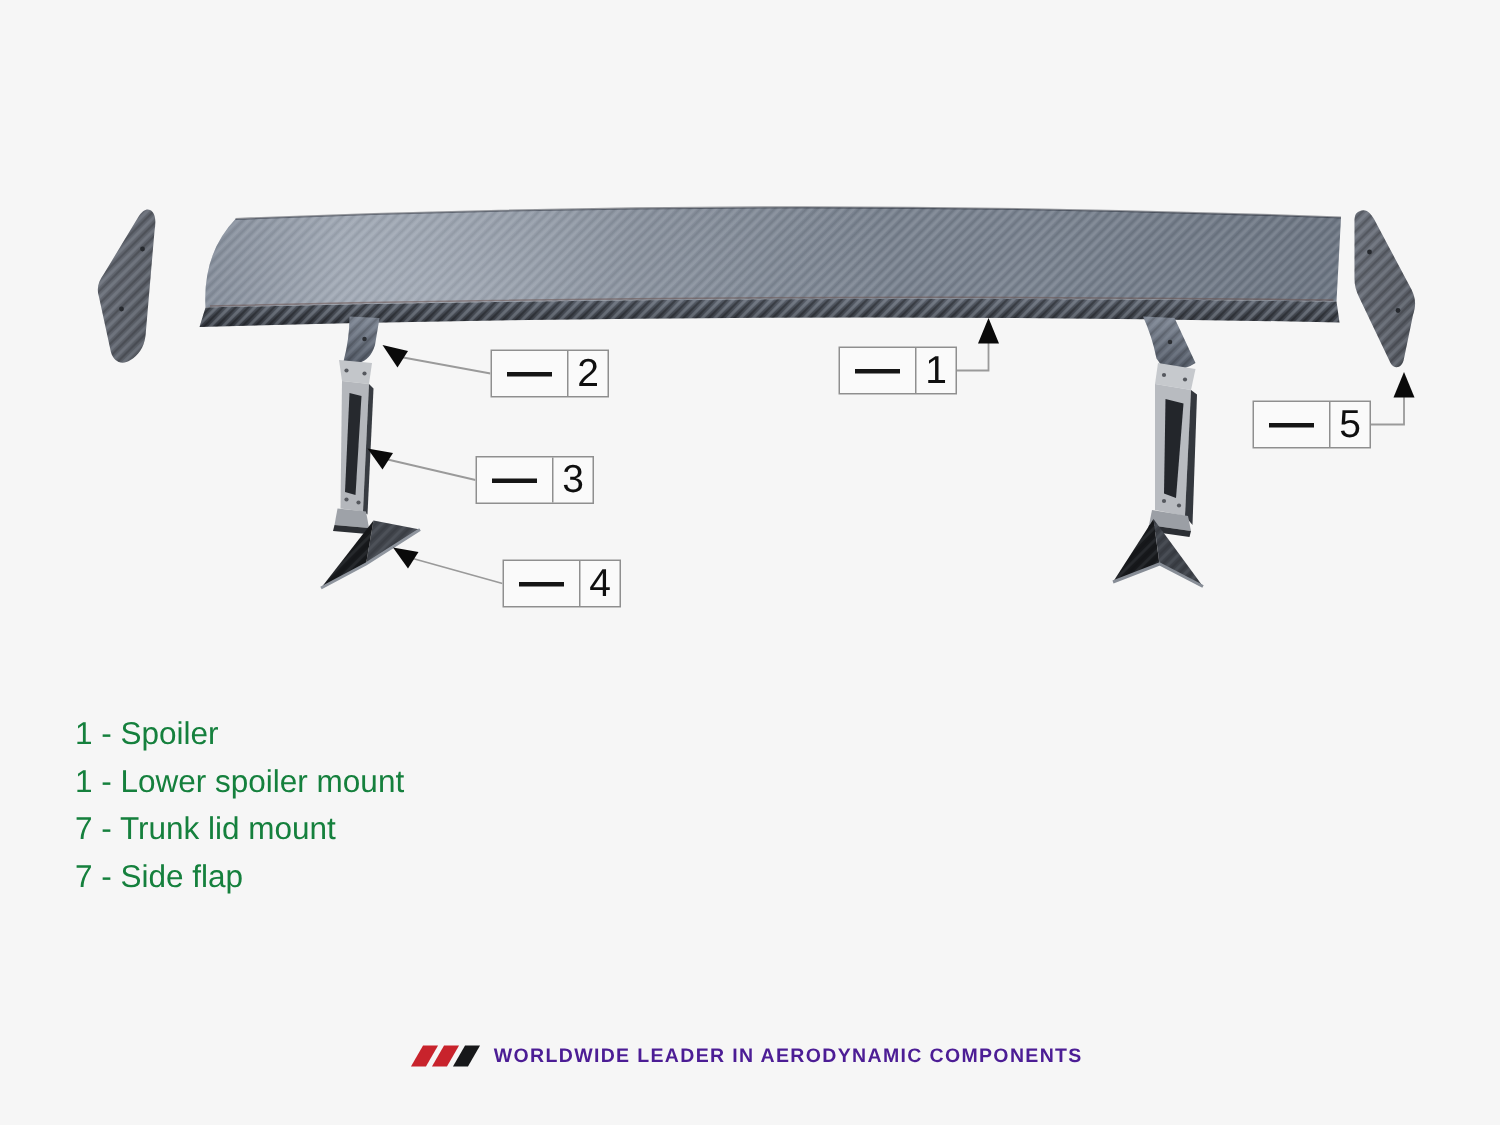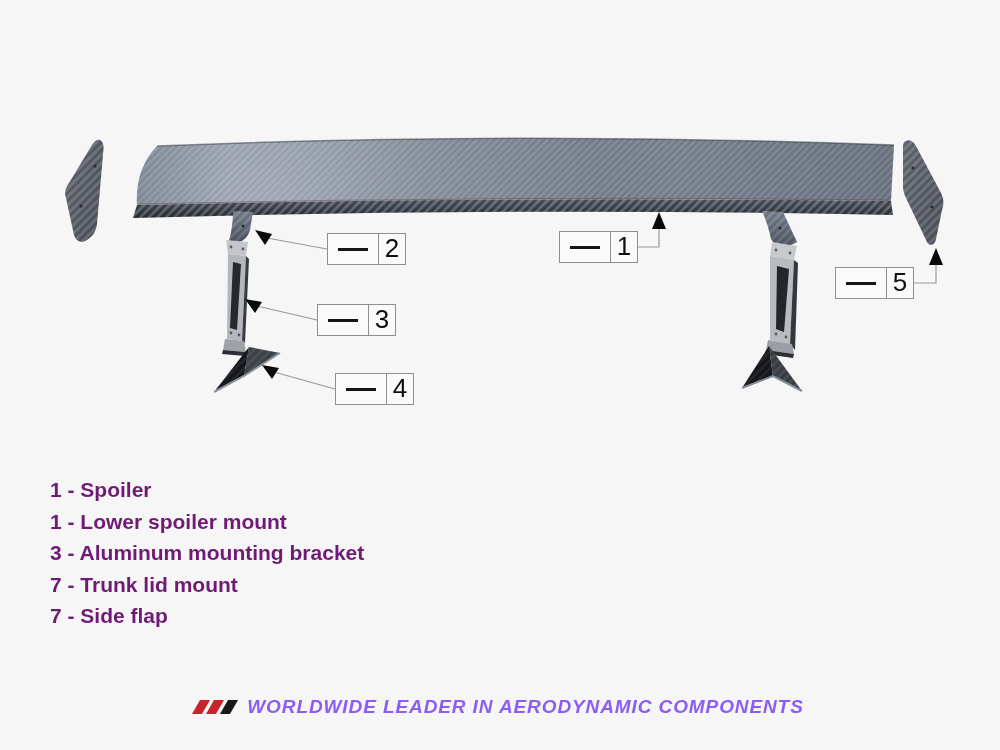--- a/index.html
+++ b/index.html
@@ -16,29 +16,29 @@
   .callout .dash{width:30px;height:3px;background:#151515;}
   .callout .num-cell{flex:1;display:flex;align-items:center;justify-content:center;
                      font-size:26px;line-height:1;color:#0f0f0f;padding-bottom:2px;}
   .c1{left:559px;top:231px;}
   .c2{left:327px;top:233px;}
   .c3{left:317px;top:304px;}
   .c4{left:335px;top:373px;}
   .c5{left:835px;top:267px;}
 
   
-  .legend{position:absolute;left:50px;top:474px;font-size:21px;color:#701a75;line-height:31.5px;font-weight:bold;}
+  .legend{position:absolute;left:50px;top:474px;font-size:21px;color:#15803d;line-height:31.5px;}
 
   
   .footer{position:absolute;left:0;right:0;top:696px;display:flex;align-items:center;justify-content:center;gap:13px;}
   .logo{display:flex;gap:4px;transform:skewX(-30deg);}
   .logo .stripe{width:10px;height:14px;}
   .stripe-red{background:#c8232c;}
   .stripe-black{background:#17181a;}
-  .tagline{font-size:19px;font-weight:700;letter-spacing:0.9px;color:#8b5cf6;font-style:italic;}
+  .tagline{font-size:13px;font-weight:700;letter-spacing:0.9px;color:#4c1d95;}
 </style>
 </head>
 <body>
 
 <div class="stage">
 
   <svg class="render-layer" viewBox="0 0 1000 750">
     <defs>
       <linearGradient id="wingTopGrad" x1="0" y1="0" x2="1" y2="0">
         <stop offset="0" stop-color="#717a88"></stop>
@@ -192,21 +192,20 @@
   <div class="callout c5">
     <div class="line-cell">
         <div class="dash"></div>
       </div>
     <div class="num-cell">5</div>
   </div>
 
   <div class="legend">
     <div>1 - Spoiler</div>
     <div>1 - Lower spoiler mount</div>
-    <div>3 - Aluminum mounting bracket</div>
     <div>7 - Trunk lid mount</div>
     <div>7 - Side flap</div>
   </div>
 
   <div class="footer">
     <div class="logo">
       <div class="stripe stripe-red"></div>
       <div class="stripe stripe-red"></div>
       <div class="stripe stripe-black"></div>
     </div>

